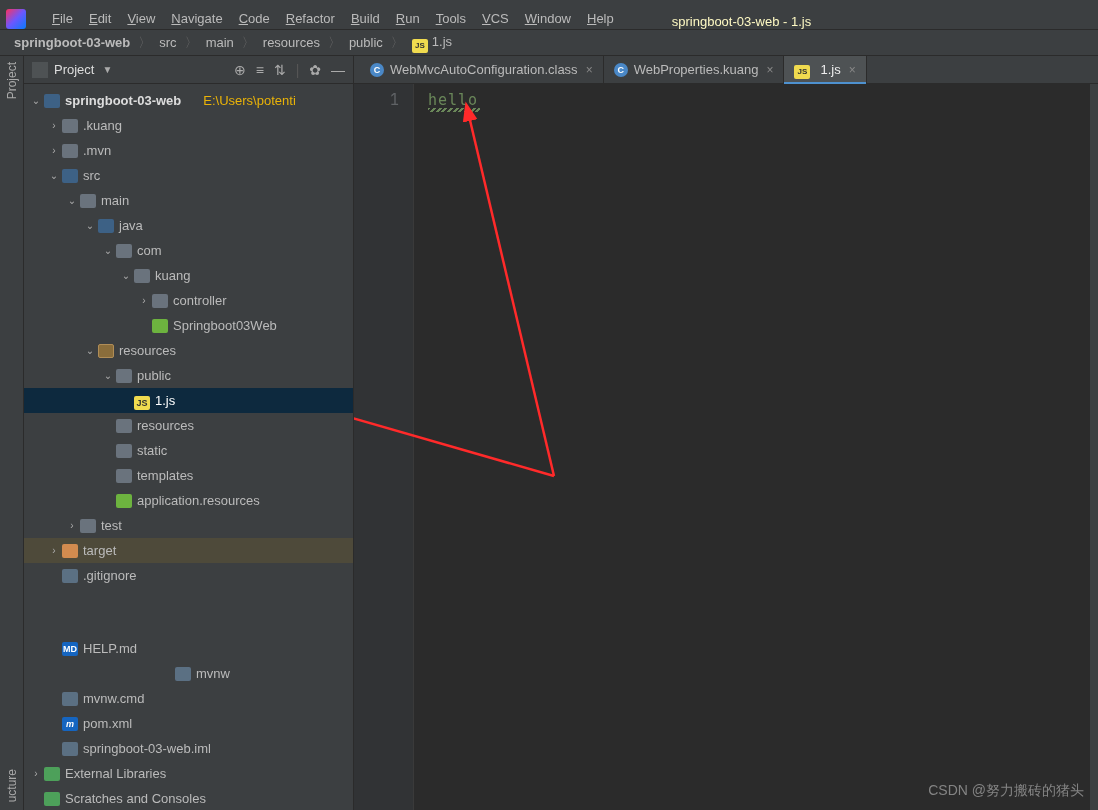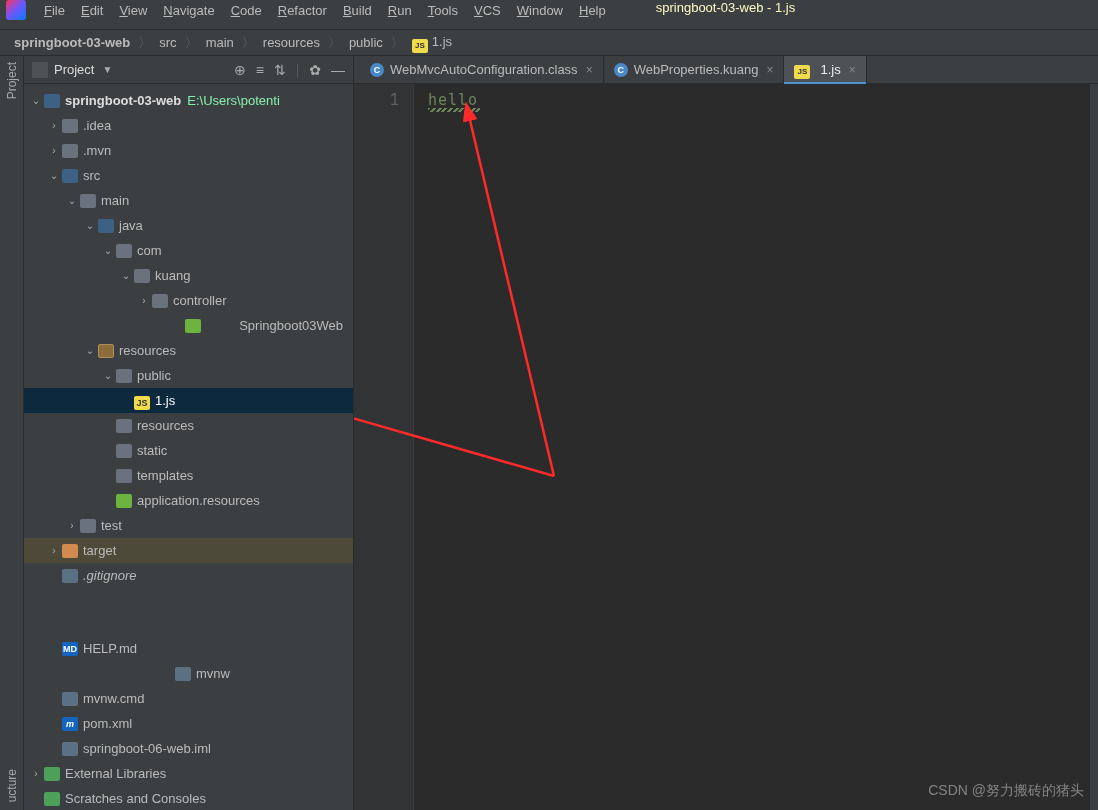--- a/index.html
+++ b/index.html
@@ -1,17 +1,17 @@
 <!DOCTYPE html>
 <html><head>
 <meta charset="utf-8">
 <style>
   * { box-sizing: border-box; margin: 0; padding: 0; }
   body { font-family: "Segoe UI", Arial, sans-serif; font-size: 13px; background:#3c3f41; color:#bbbbbb; width:1098px; height:810px; overflow:hidden; position:relative; }
-  .menubar { display:flex; align-items:flex-start; height:30px; background:#3c3f41; border-bottom:1px solid #2b2b2b; padding:0 6px; gap:2px; }
+  .menubar { display:flex; align-items:flex-end; height:30px; background:#3c3f41; border-bottom:1px solid #2b2b2b; padding:0 6px; gap:10px; }
   .app-logo { width:20px; height:20px; background:linear-gradient(135deg,#fe315d,#6b57ff,#087cfa); border-radius:3px; margin-right:8px; }
   .menu-item { padding:3px 8px; color:#bbbbbb; cursor:default; }
   .menu-item u { text-decoration:underline; }
   .window-title { margin-left:40px; color:#fef9c3; }
   .navbar { display:flex; align-items:center; height:26px; background:#3c3f41; border-bottom:1px solid #2b2b2b; padding:0 10px; gap:2px; font-size:13px; }
   .crumb { color:#bbbbbb; padding:2px 4px; }
   .crumb-sep { color:#666; margin:0 2px; }
   .js-icon { display:inline-flex; align-items:center; justify-content:center; width:16px; height:14px; background:#f0db4f; color:#323330; font-size:8px; font-weight:bold; border-radius:2px; margin-right:4px; position:relative; top:2px;}
   .layout { display:flex; height:calc(810px - 56px); }
   .gutter { width:24px; background:#3c3f41; border-right:1px solid #2b2b2b; display:flex; flex-direction:column; align-items:center; padding-top:6px; gap:40px; }
@@ -30,21 +30,21 @@
   .folder { background:#6a737d; }
   .folder-o { background:#d28b4f; }
   .folder-src { background:#3d6185; }
   .folder-res { background:#8a6d3b; border:1px solid #b08d57;}
   .file { background:#5b7083; }
   .lib-ico { background:#4da05a; }
   .spring-ico { width:14px;height:14px;border-radius:50%;background:#6db33f;}
   .m-ico { background:#1565c0; color:#fff; font-style:italic;}
   .md-ico { background:#1565c0; color:#fff; font-size:8px;}
   .node .label { color:#bbbbbb; }
-  .node .muted { color:#86efac; margin-left:6px;}
+  .node .muted { color:#eab308; margin-left:22px;}
   .node.bold .label { font-weight:bold; color:#ddd;}
   .node.selected { background:#0d293e; }
   .node.selected .label { color:#fff; }
   .node.hl-target { background:#4e4a3a; }
   .editor-area { flex:1; background:#2b2b2b; display:flex; flex-direction:column; position:relative;}
   .tabs { display:flex; height:28px; background:#3c3f41; border-bottom:1px solid #2b2b2b; align-items:stretch; padding-left:6px; gap:0;}
   .tab { display:flex; align-items:center; padding:0 10px; gap:6px; color:#bbb; border-right:1px solid #2b2b2b; background:#3c3f41; cursor:default; position:relative;}
   .tab.active { background:#4e5254; color:#eee;}
   .tab.active::after { content:""; position:absolute; left:0; right:0; bottom:-1px; height:2px; background:#4e91cf;}
   .tab .close { color:#888; font-size:12px; margin-left:2px;}
@@ -118,21 +118,21 @@
     <div class="tree" id="tree">
         <div class="node bold" style="padding-left: 6px;">
           <span class="arrow">⌄</span>
           <span class="ico folder-src"></span>
           <span class="label">springboot-03-web</span>
           <span class="muted">E:\Users\potenti</span>
         </div>
         <div class="node" style="padding-left: 24px;">
           <span class="arrow">›</span>
           <span class="ico folder"></span>
-          <span class="label">.idea</span>
+          <span class="label">.kuang</span>
         </div>
         <div class="node" style="padding-left: 24px;">
           <span class="arrow">›</span>
           <span class="ico folder"></span>
           <span class="label">.mvn</span>
         </div>
         <div class="node" style="padding-left: 24px;">
           <span class="arrow">⌄</span>
           <span class="ico folder-src"></span>
           <span class="label">src</span>
@@ -155,21 +155,21 @@
         <div class="node" style="padding-left: 96px;">
           <span class="arrow">⌄</span>
           <span class="ico folder"></span>
           <span class="label">kuang</span>
         </div>
         <div class="node" style="padding-left: 114px;">
           <span class="arrow">›</span>
           <span class="ico folder"></span>
           <span class="label">controller</span>
         </div>
-        <div class="node" style="padding-left: 114px; justify-content: space-between;">
+        <div class="node" style="padding-left: 114px;">
           <span class="arrow"></span>
           <span class="ico spring-ico"></span>
           <span class="label">Springboot03Web</span>
         </div>
         <div class="node" style="padding-left: 60px;">
           <span class="arrow">⌄</span>
           <span class="ico folder-res"></span>
           <span class="label">resources</span>
         </div>
         <div class="node" style="padding-left: 78px;">
@@ -205,21 +205,21 @@
         <div class="node" style="padding-left: 42px;">
           <span class="arrow">›</span>
           <span class="ico folder"></span>
           <span class="label">test</span>
         </div>
         <div class="node hl-target" style="padding-left: 24px;">
           <span class="arrow">›</span>
           <span class="ico folder-o"></span>
           <span class="label">target</span>
         </div>
-        <div class="node" style="padding-left: 24px; font-style: italic;">
+        <div class="node" style="padding-left: 24px;">
           <span class="arrow"></span>
           <span class="ico file"></span>
           <span class="label">.gitignore</span>
         </div>
         <div class="node" style="padding-left: 24px; margin-top: 48px;">
           <span class="arrow"></span>
           <span class="ico md-ico">MD</span>
           <span class="label">HELP.md</span>
         </div>
         <div class="node" style="padding-left: 24px; justify-content: center;">
@@ -233,21 +233,21 @@
           <span class="label">mvnw.cmd</span>
         </div>
         <div class="node" style="padding-left: 24px;">
           <span class="arrow"></span>
           <span class="ico m-ico">m</span>
           <span class="label">pom.xml</span>
         </div>
         <div class="node" style="padding-left: 24px;">
           <span class="arrow"></span>
           <span class="ico file"></span>
-          <span class="label">springboot-06-web.iml</span>
+          <span class="label">springboot-03-web.iml</span>
         </div>
         <div class="node" style="padding-left: 6px;">
           <span class="arrow">›</span>
           <span class="ico lib-ico"></span>
           <span class="label">External Libraries</span>
         </div>
         <div class="node" style="padding-left: 6px;">
           <span class="arrow"></span>
           <span class="ico lib-ico"></span>
           <span class="label">Scratches and Consoles</span>

